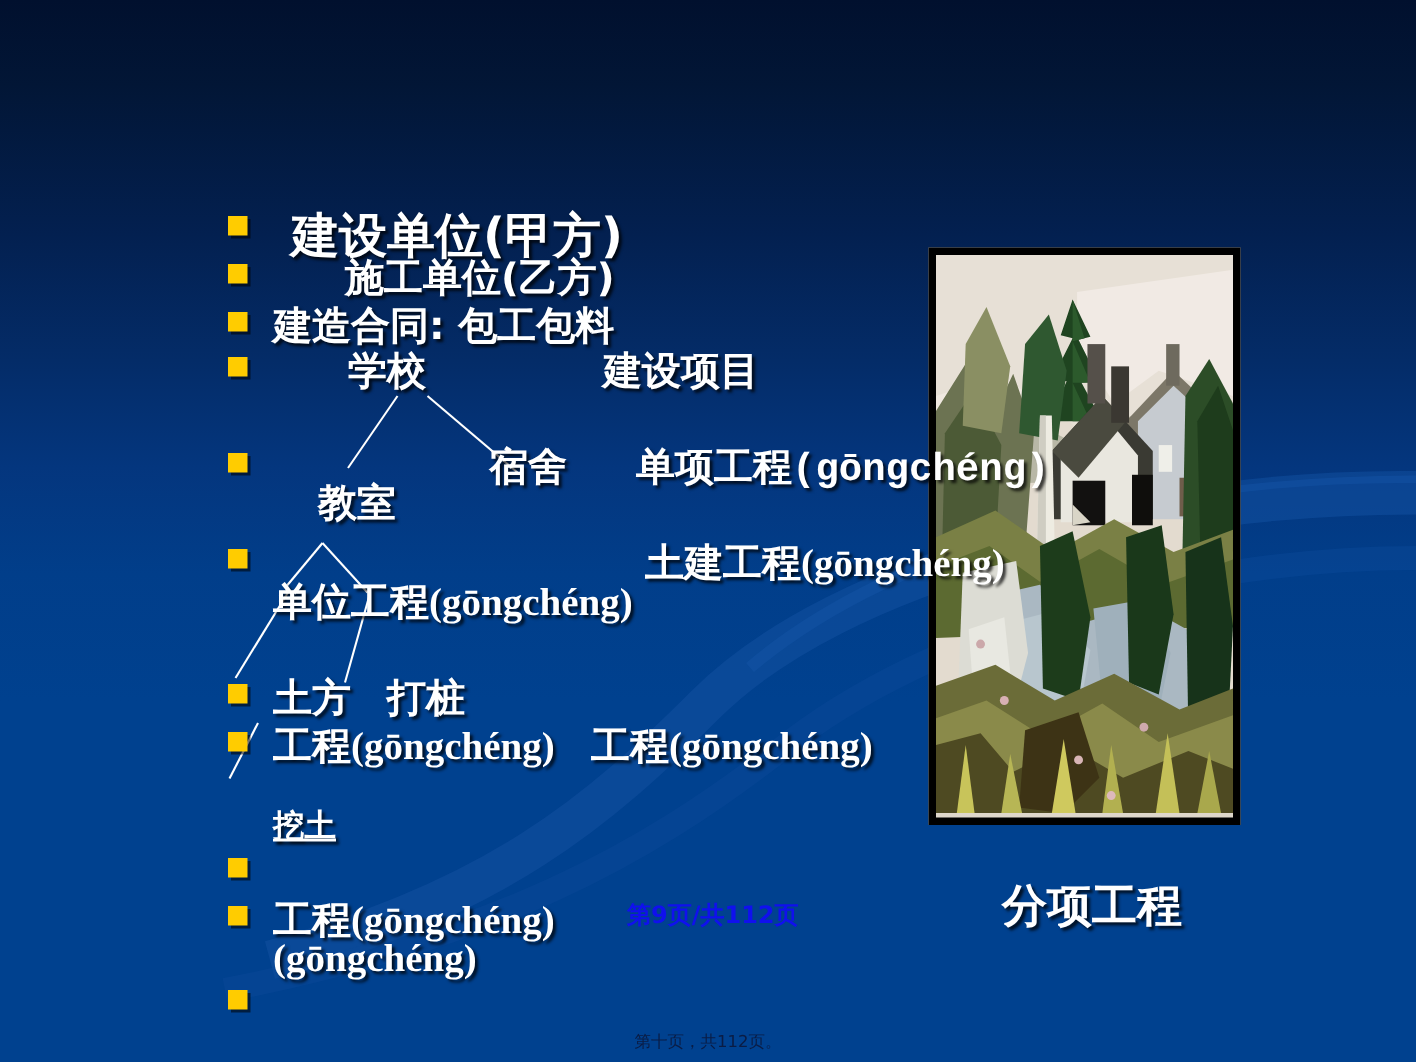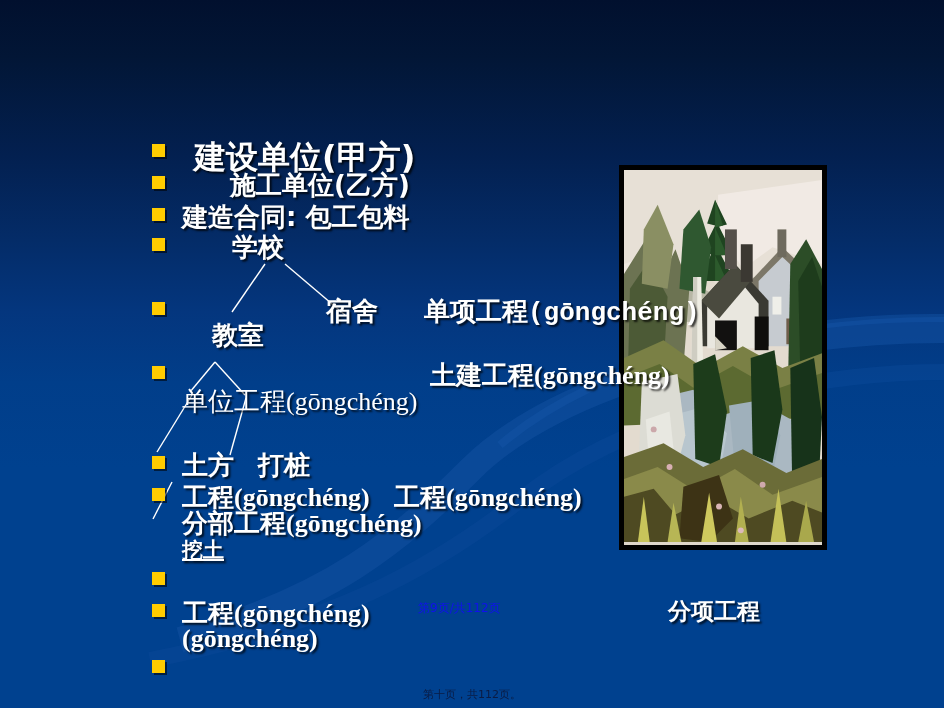--- a/index.html
+++ b/index.html
@@ -87,22 +87,22 @@
   }
   .picture-inner {
     position: absolute;
     inset: 0;
   }
 
   .watermark {
     position: absolute;
     color: #1010EE;
     font-family: "DejaVu Sans", "Liberation Sans", sans-serif;
-    font-size: 12px;
-    font-weight: normal;
+    font-size: 16px;
+    font-weight: bold;
     white-space: pre;
   }
   .footer {
     position: absolute;
     left: 0;
     right: 0;
     bottom: 6px;
     text-align: center;
     color: #0a1c44;
     font-family: "DejaVu Sans", "Liberation Sans", sans-serif;
@@ -230,41 +230,41 @@
     <div class="bullet" style="left:152px; top:604px;"></div>
     <div class="bullet" style="left:152px; top:660px;"></div>
 
     <div class="line-text cjk" style="left:182px; top:136px; font-size:32px;margin-left:12px;">建设单位(甲方)</div>
 
     <div class="line-text cjk" style="left:182px; top:168px; font-size:26px;margin-left:48px;">施工单位(乙方)</div>
 
     <div class="line-text cjk" style="left:182px; top:200px; font-size:26px;">建造合同: 包工包料</div>
 
     <div class="line-text cjk" style="left:232px; top:230px; font-size:26px;">学校</div>
+    <div class="line-text cjk" style="left:402px; top:230px; font-size:26px;">建设项目</div>
 
     <div class="line-text cjk" style="left:212px; top:294px; font-size:26px;margin-top:24px;">教室</div>
     <div class="line-text cjk" style="left:326px; top:294px; font-size:26px;">宿舍</div>
     <div class="line-text pinyin" style="left:424px; top:294px; font-size:26px; font-weight:bold;font-family:Liberation Mono, monospace;">单项工程(gōngchéng)</div>
 
     <div class="line-text pinyin" style="left:430px; top:358px; font-size:26px; font-weight:bold;">土建工程(gōngchéng)</div>
 
-    <div class="line-text pinyin" style="left:182px; top:384px; font-size:26px; font-weight:normal;">单位工程(gōngchéng)</div>
+    <div class="line-text pinyin" style="left:182px; top:384px; font-size:26px; font-weight:bold;">单位工程(gōngchéng)</div>
 
     <div class="line-text cjk" style="left:182px; top:448px; font-size:26px;">土方</div>
     <div class="line-text cjk" style="left:258px; top:448px; font-size:26px;">打桩</div>
 
     <div class="line-text pinyin" style="left:182px; top:480px; font-size:26px; font-weight:bold;">工程(gōngchéng)</div>
     <div class="line-text pinyin" style="left:394px; top:480px; font-size:26px; font-weight:bold;">工程(gōngchéng)</div>
 
-    <div class="line-text pinyin" style="left:182px; top:506px; font-size:26px; font-weight:bold;">分部工程(gōngchéng)</div>
 
     <div class="line-text cjk" style="left:182px; top:536px; font-size:21px;text-decoration:underline;">挖土</div>
 
     <div class="line-text pinyin" style="left:182px; top:596px; font-size:26px; font-weight:bold;">工程(gōngchéng)</div>
-    <div class="line-text cjk" style="left:668px; top:596px; font-size:23px;text-align:right;">分项工程</div>
+    <div class="line-text cjk" style="left:668px; top:584px; font-size:30px;text-align:right;">分项工程</div>
 
     <div class="line-text pinyin" style="left:182px; top:624px; font-size:26px; font-weight:bold;text-align:right;">(gōngchéng)</div>
 
     <div class="watermark" style="left:418px; top:600px;">第9页/共112页</div>
 
     <div class="footer">第十页，共112页。</div>
   </div>
 </div>
 
 </body></html>

